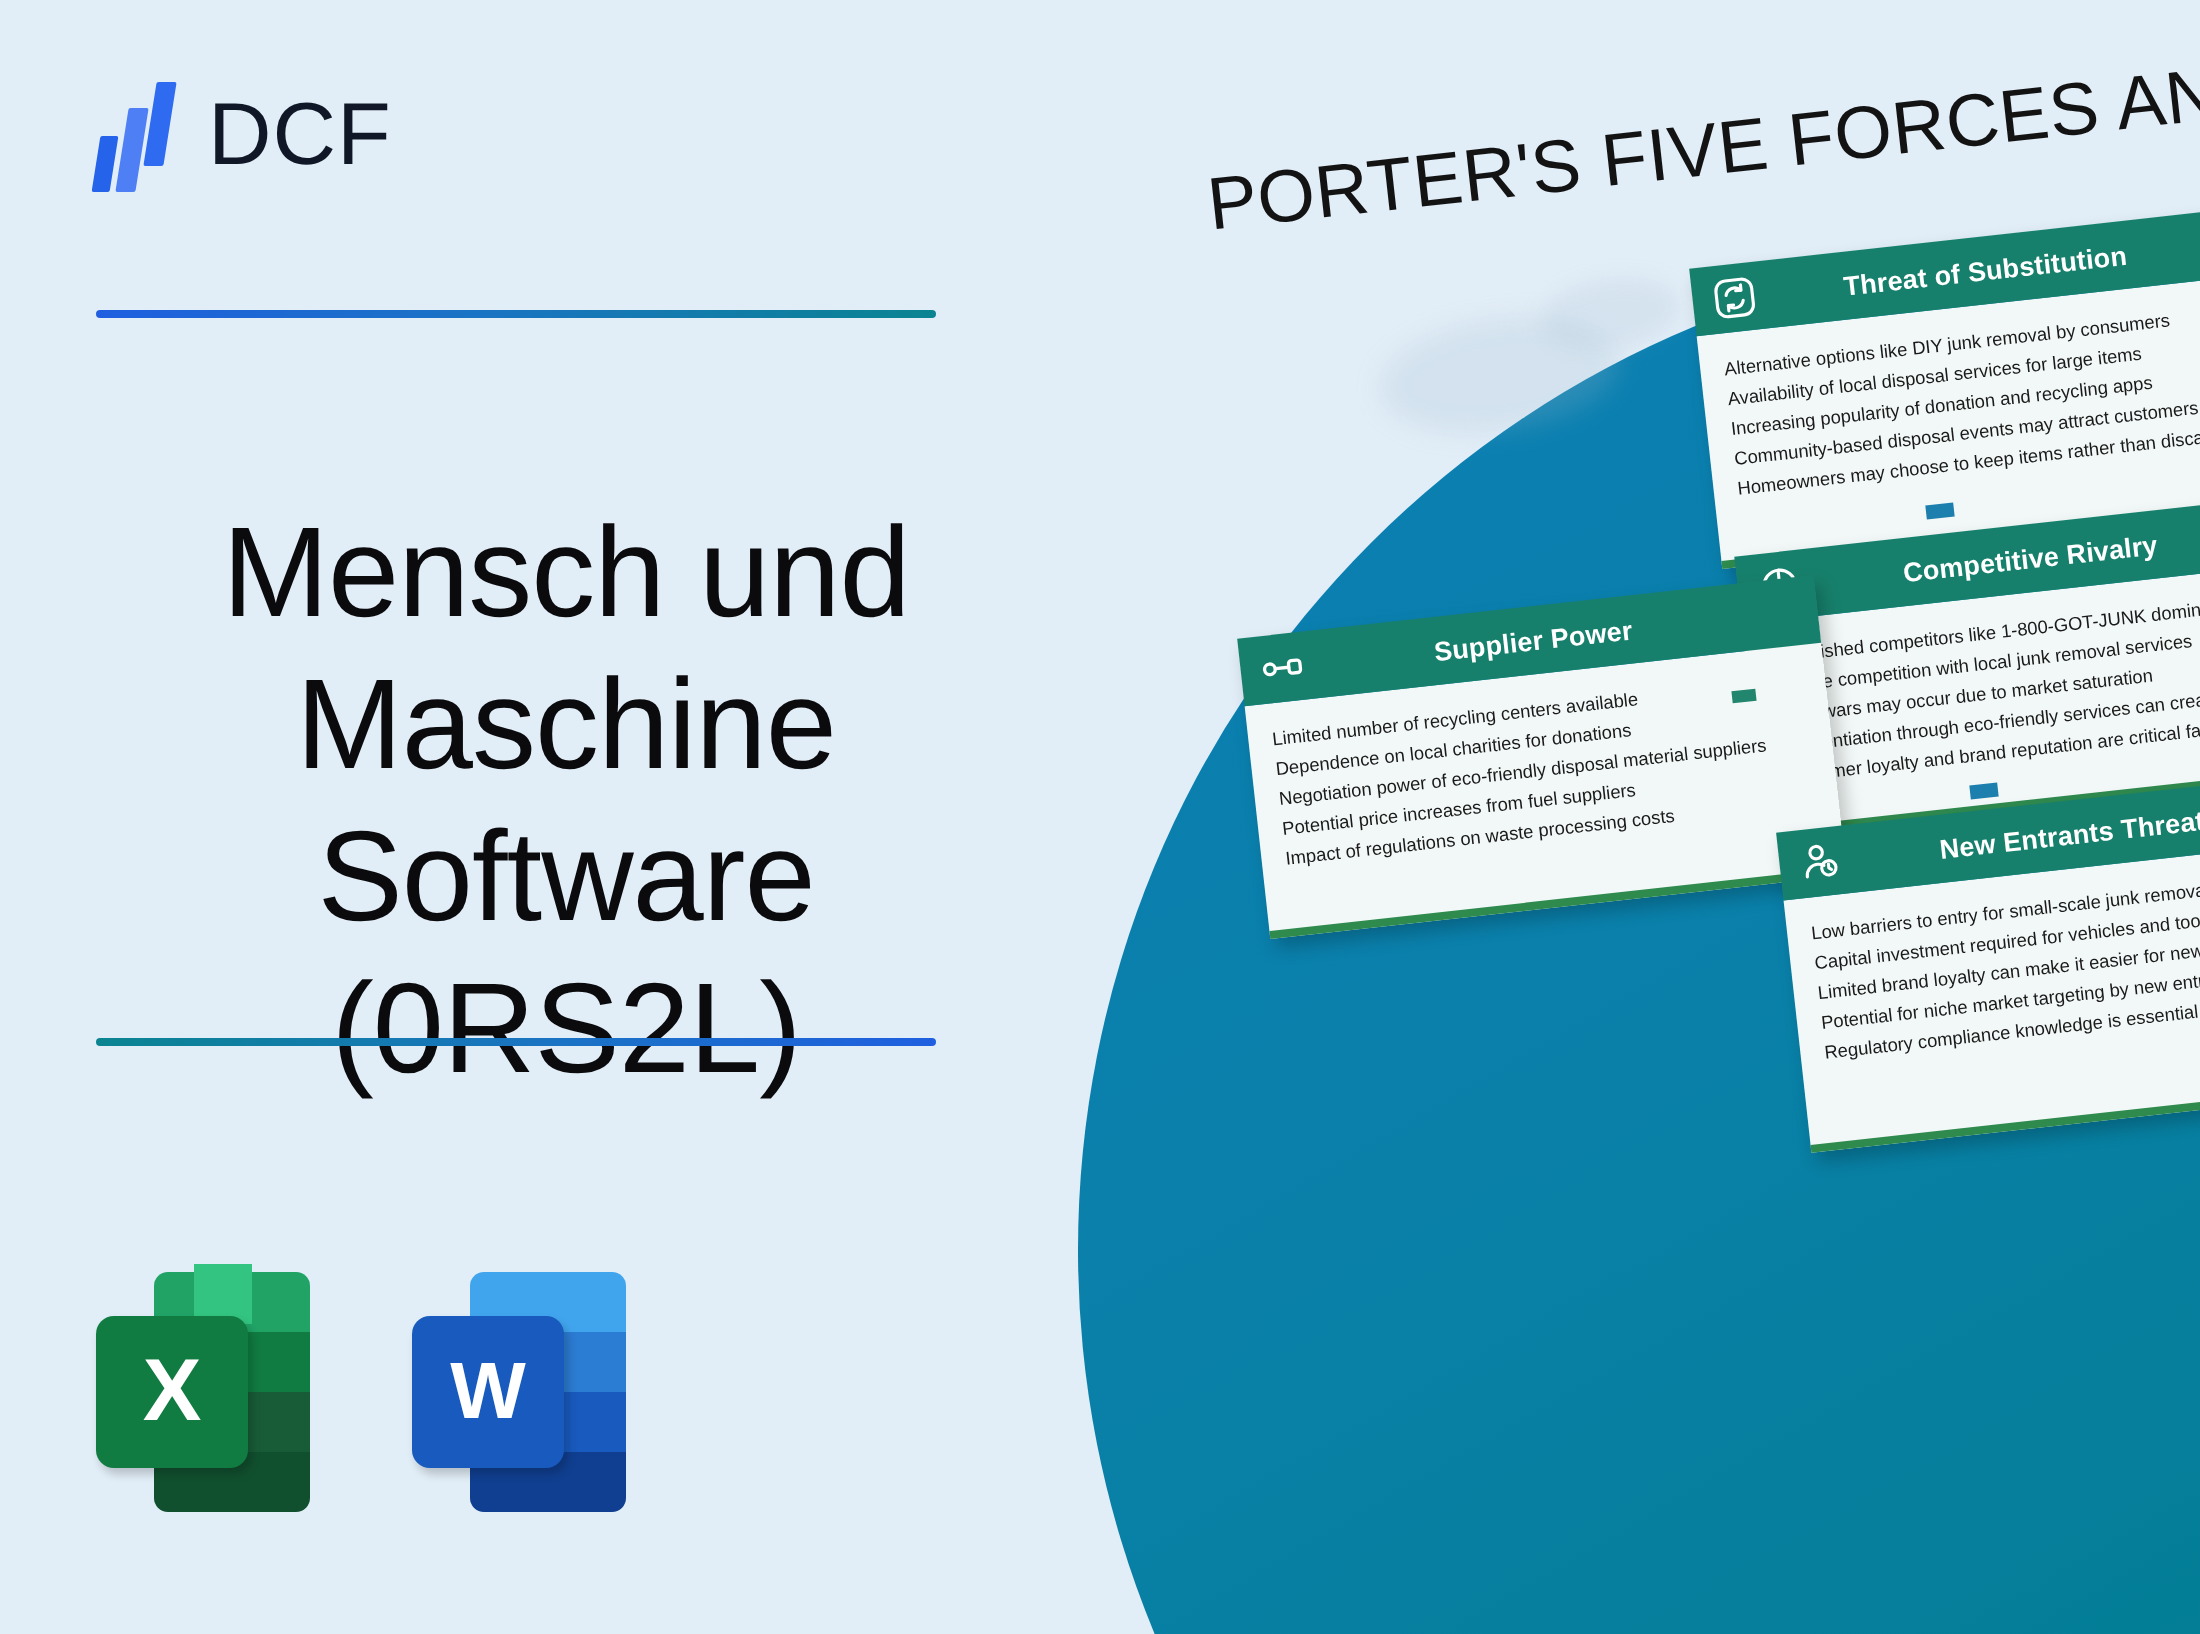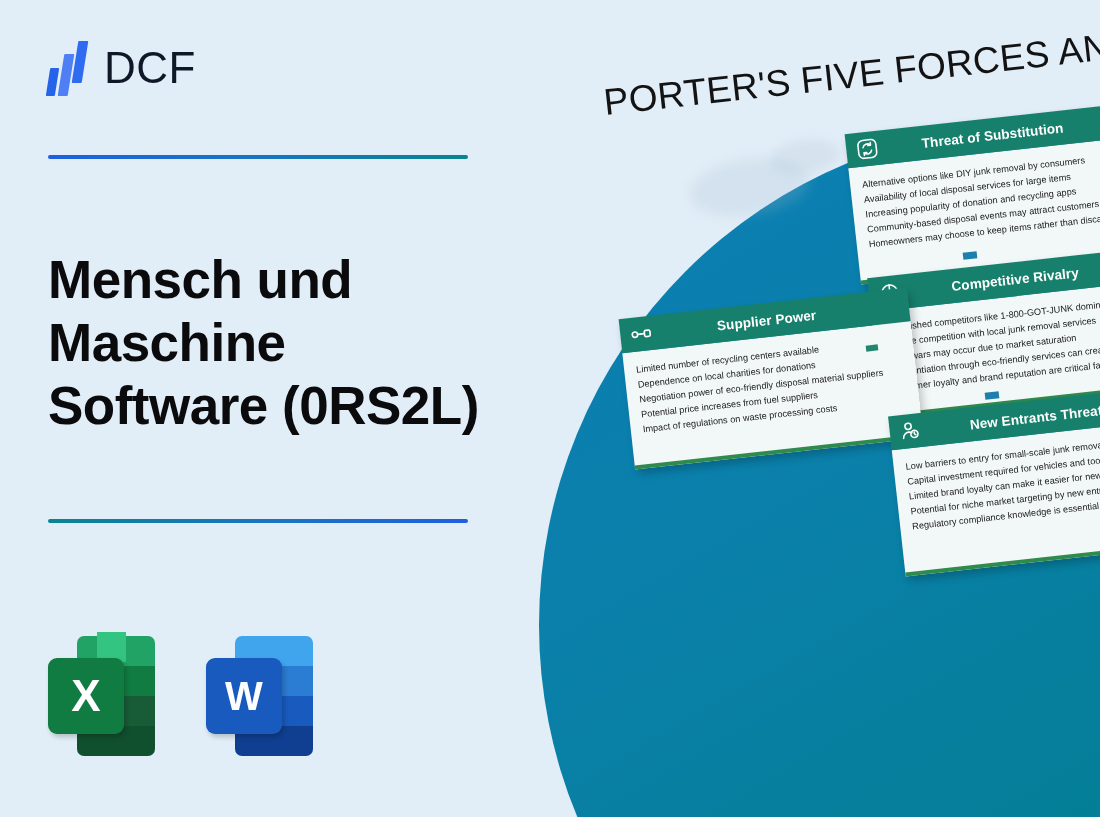--- a/index.html
+++ b/index.html
@@ -79,25 +79,26 @@
   .rule-bottom {
     top: 519px;
     background: linear-gradient(90deg, #0a8491 0%, #1a73c4 55%, #1f5fe0 100%);
   }
 
   .page-title {
     position: absolute;
     left: 48px;
     top: 248px;
     width: 470px;
-    font-size: 53px;
+    font-size: 64px;
     line-height: 1.19;
-    font-weight: bold;
+    font-weight: normal;
     color: #0b0b0d;
     letter-spacing: -0.5px;
+    text-align: center;
   }
 
   
   .office-icons {
     position: absolute;
     left: 48px;
     top: 632px;
     display: flex;
     gap: 48px;
   }

